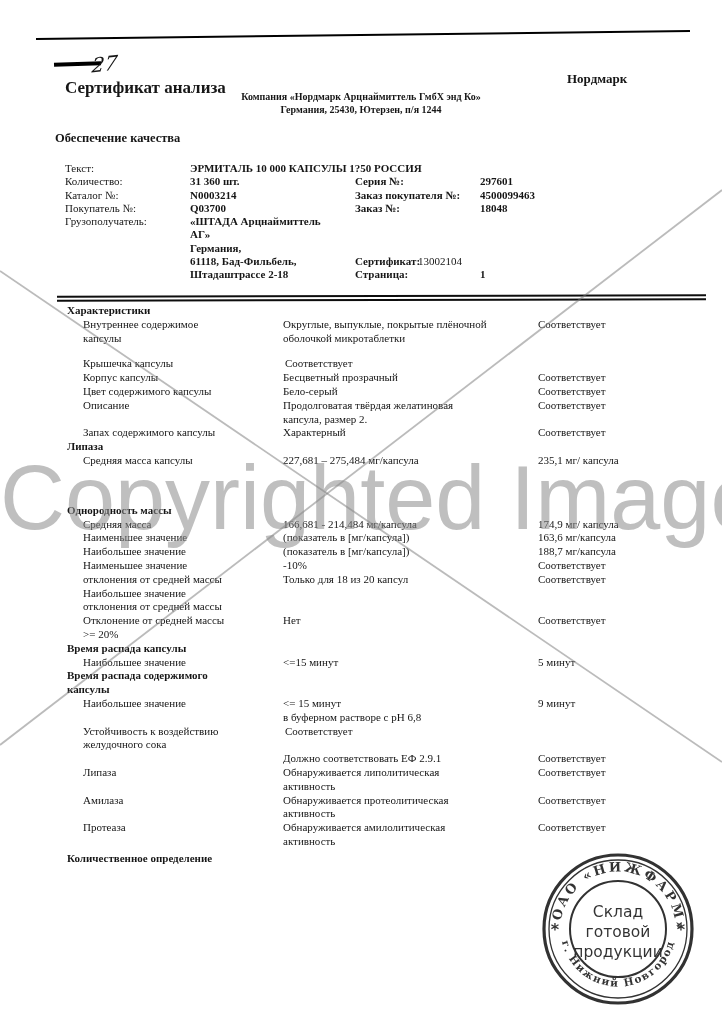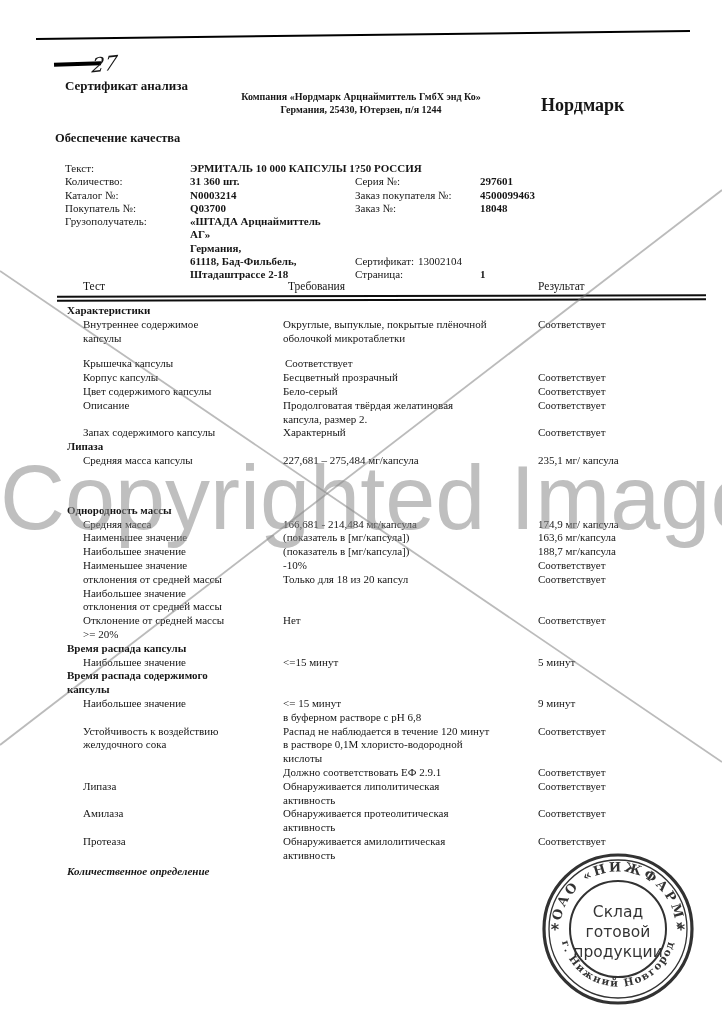--- a/index.html
+++ b/index.html
@@ -3,48 +3,48 @@
 <meta charset="utf-8">
 <style>
   html,body{margin:0;padding:0;background:#ffffff;}
   .page{position:relative;width:722px;height:1024px;background:#fff;overflow:hidden;
         font-family:"Liberation Serif",serif;color:#161616;}
   
   .topline{position:absolute;left:36px;top:34px;width:654px;height:2px;background:#000;transform:rotate(-0.7deg);}
   .shortline{position:absolute;left:54px;top:62px;width:47px;height:3.5px;background:#000;transform:rotate(-2deg);}
   .handwritten{position:absolute;left:92px;top:52px;font:italic 20px "DejaVu Serif",serif;transform:rotate(-6deg) skewX(-12deg);}
   
-  .doc-title{position:absolute;left:65px;top:78px;font-size:13px;font-weight:700;}
-  .brand{position:absolute;left:541px;top:71px;font-size:18px;font-weight:700;margin-top:24px;}
+  .doc-title{position:absolute;left:65px;top:78px;font-size:17px;font-weight:700;}
+  .brand{position:absolute;left:567px;top:71px;font-size:13px;font-weight:700;}
   .company{position:absolute;left:0;right:0;top:91px;text-align:center;font-size:10px;font-weight:700;line-height:12.5px;}
   .dept{position:absolute;left:55px;top:131px;font-size:12.5px;font-weight:700;}
   
   .info{position:absolute;left:65px;top:162px;font-size:11px;line-height:13.3px;}
   .info-row{position:relative;height:13.3px;}
   .info-row span{position:absolute;white-space:nowrap;top:0;}
   .il{left:0;}
   .iv{left:125px;font-weight:700;}
-  .il2{left:290px;}
+  .il2{left:290px;font-weight:bold;}
   .iv2{left:415px;font-weight:700;}
   .iv2.near{left:353px;font-weight:400;}
   
   .thead{position:absolute;top:280px;left:0;right:0;display:grid;grid-template-columns:216px 253px 1fr;
          padding-left:67px;font-size:11.5px;}
   .thead .req{padding-left:5px;}
   .thead .res{padding-left:2px;}
   .rule{position:absolute;left:57px;right:16px;height:2.2px;background:#0d0d0d;transform:rotate(-0.15deg);}
   .rule1{top:295px;}
   .rule2{top:299px;}
   .tbody{position:absolute;top:304px;left:0;right:0;font-size:11px;line-height:13.8px;}
   .trow{display:grid;grid-template-columns:216px 253px 1fr;padding-left:67px;padding-right:8px;}
   .cell{white-space:pre-line;}
   .cell.test{padding-left:16px;padding-right:14px;}
   .cell.res{padding-left:2px;}
   .cell.section{grid-column:1 / -1;font-weight:700;}
-  .gap3{margin-top:3px;font-style:italic;}.gap12{margin-top:12px;}.gap22{margin-top:22px;}.gap36{margin-top:36px;}
+  .gap3{margin-top:3px;}.gap12{margin-top:12px;}.gap22{margin-top:22px;}.gap36{margin-top:36px;}
   
   .watermark-text{position:absolute;top:448px;left:0;width:722px;text-align:center;white-space:nowrap;
         font-family:"Liberation Sans",sans-serif;font-size:90px;line-height:100px;font-weight:400;
         color:rgba(138,138,138,0.55);pointer-events:none;}
   .wm-x{position:absolute;left:0;top:0;pointer-events:none;}
   
   .stamp{position:absolute;left:534px;top:845px;}
   .stamp .ring-text{font-family:"DejaVu Serif",serif;font-weight:700;font-size:13px;letter-spacing:2.5px;fill:#161616;}
   .stamp .ring-bottom{font-family:"DejaVu Serif",serif;font-weight:700;font-size:10.5px;letter-spacing:1.5px;fill:#161616;}
   .stamp .center-text{font-family:"DejaVu Sans",sans-serif;font-weight:500;font-size:15.5px;fill:#161616;text-anchor:middle;}
@@ -105,25 +105,20 @@
         <span class="il2">Сертификат:</span>
         <span class="iv2 near">13002104</span>
       </div>
       <div class="info-row">
         <span class="iv">Штадаштрассе 2-18</span>
         <span class="il2">Страница:</span>
         <span class="iv2">1</span>
       </div>
     </div>
 
-  <div class="thead">
-    <div class="cell test">Тест</div>
-    <div class="cell req">Требования</div>
-    <div class="cell res">Результат</div>
-  </div>
   <div class="rule rule1"></div>
   <div class="rule rule2"></div>
 
   <div class="tbody">
       <div class="trow">
         <div class="cell section">Характеристики</div>
       </div>
       <div class="trow">
         <div class="cell test">Внутреннее содержимое
 капсулы</div>
@@ -215,23 +210,20 @@
       </div>
       <div class="trow">
         <div class="cell test">Наибольшее значение</div>
         <div class="cell req">&lt;= 15 минут
 в буферном растворе с рН 6,8</div>
         <div class="cell res">9 минут</div>
       </div>
       <div class="trow">
         <div class="cell test">Устойчивость к воздействию
 желудочного сока</div>
-        <div class="cell req">Распад не наблюдается в течение 120 минут
-в растворе 0,1М хлористо-водородной
-кислоты</div>
         <div class="cell res">Соответствует</div>
       </div>
       <div class="trow">
         <div class="cell test"></div>
         <div class="cell req">Должно соответствовать ЕФ 2.9.1</div>
         <div class="cell res">Соответствует</div>
       </div>
       <div class="trow">
         <div class="cell test">Липаза</div>
         <div class="cell req">Обнаруживается липолитическая

